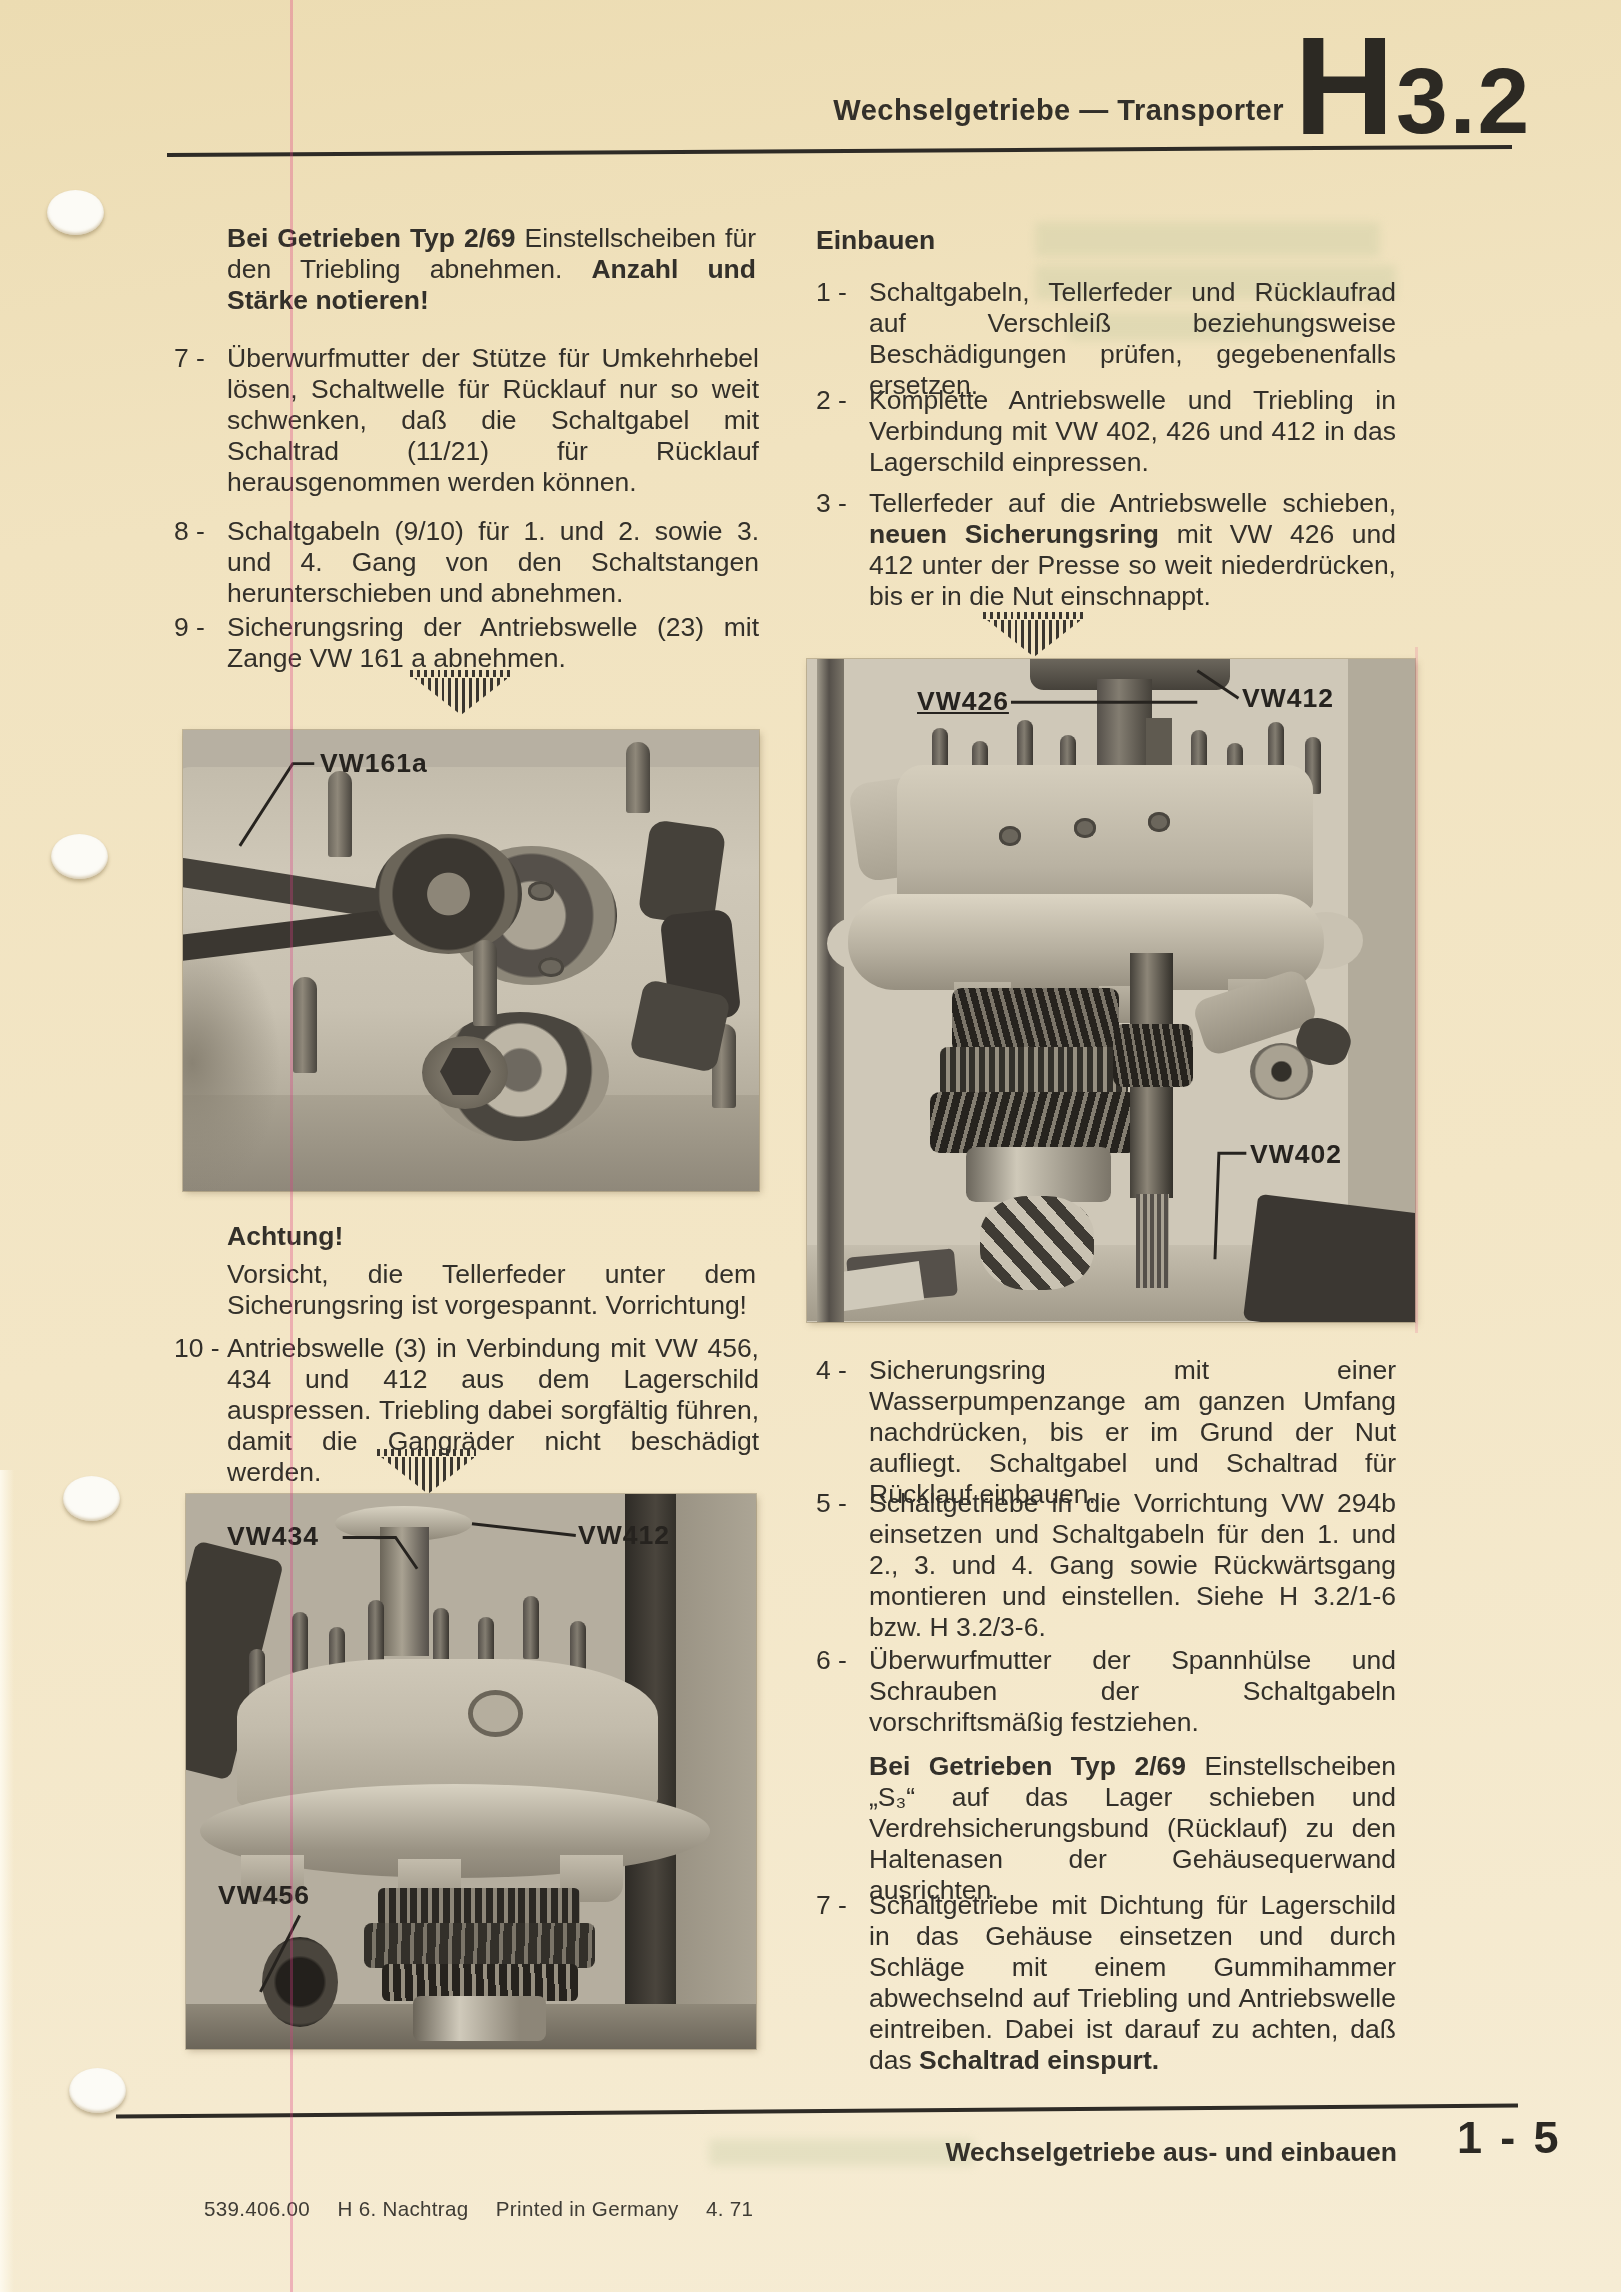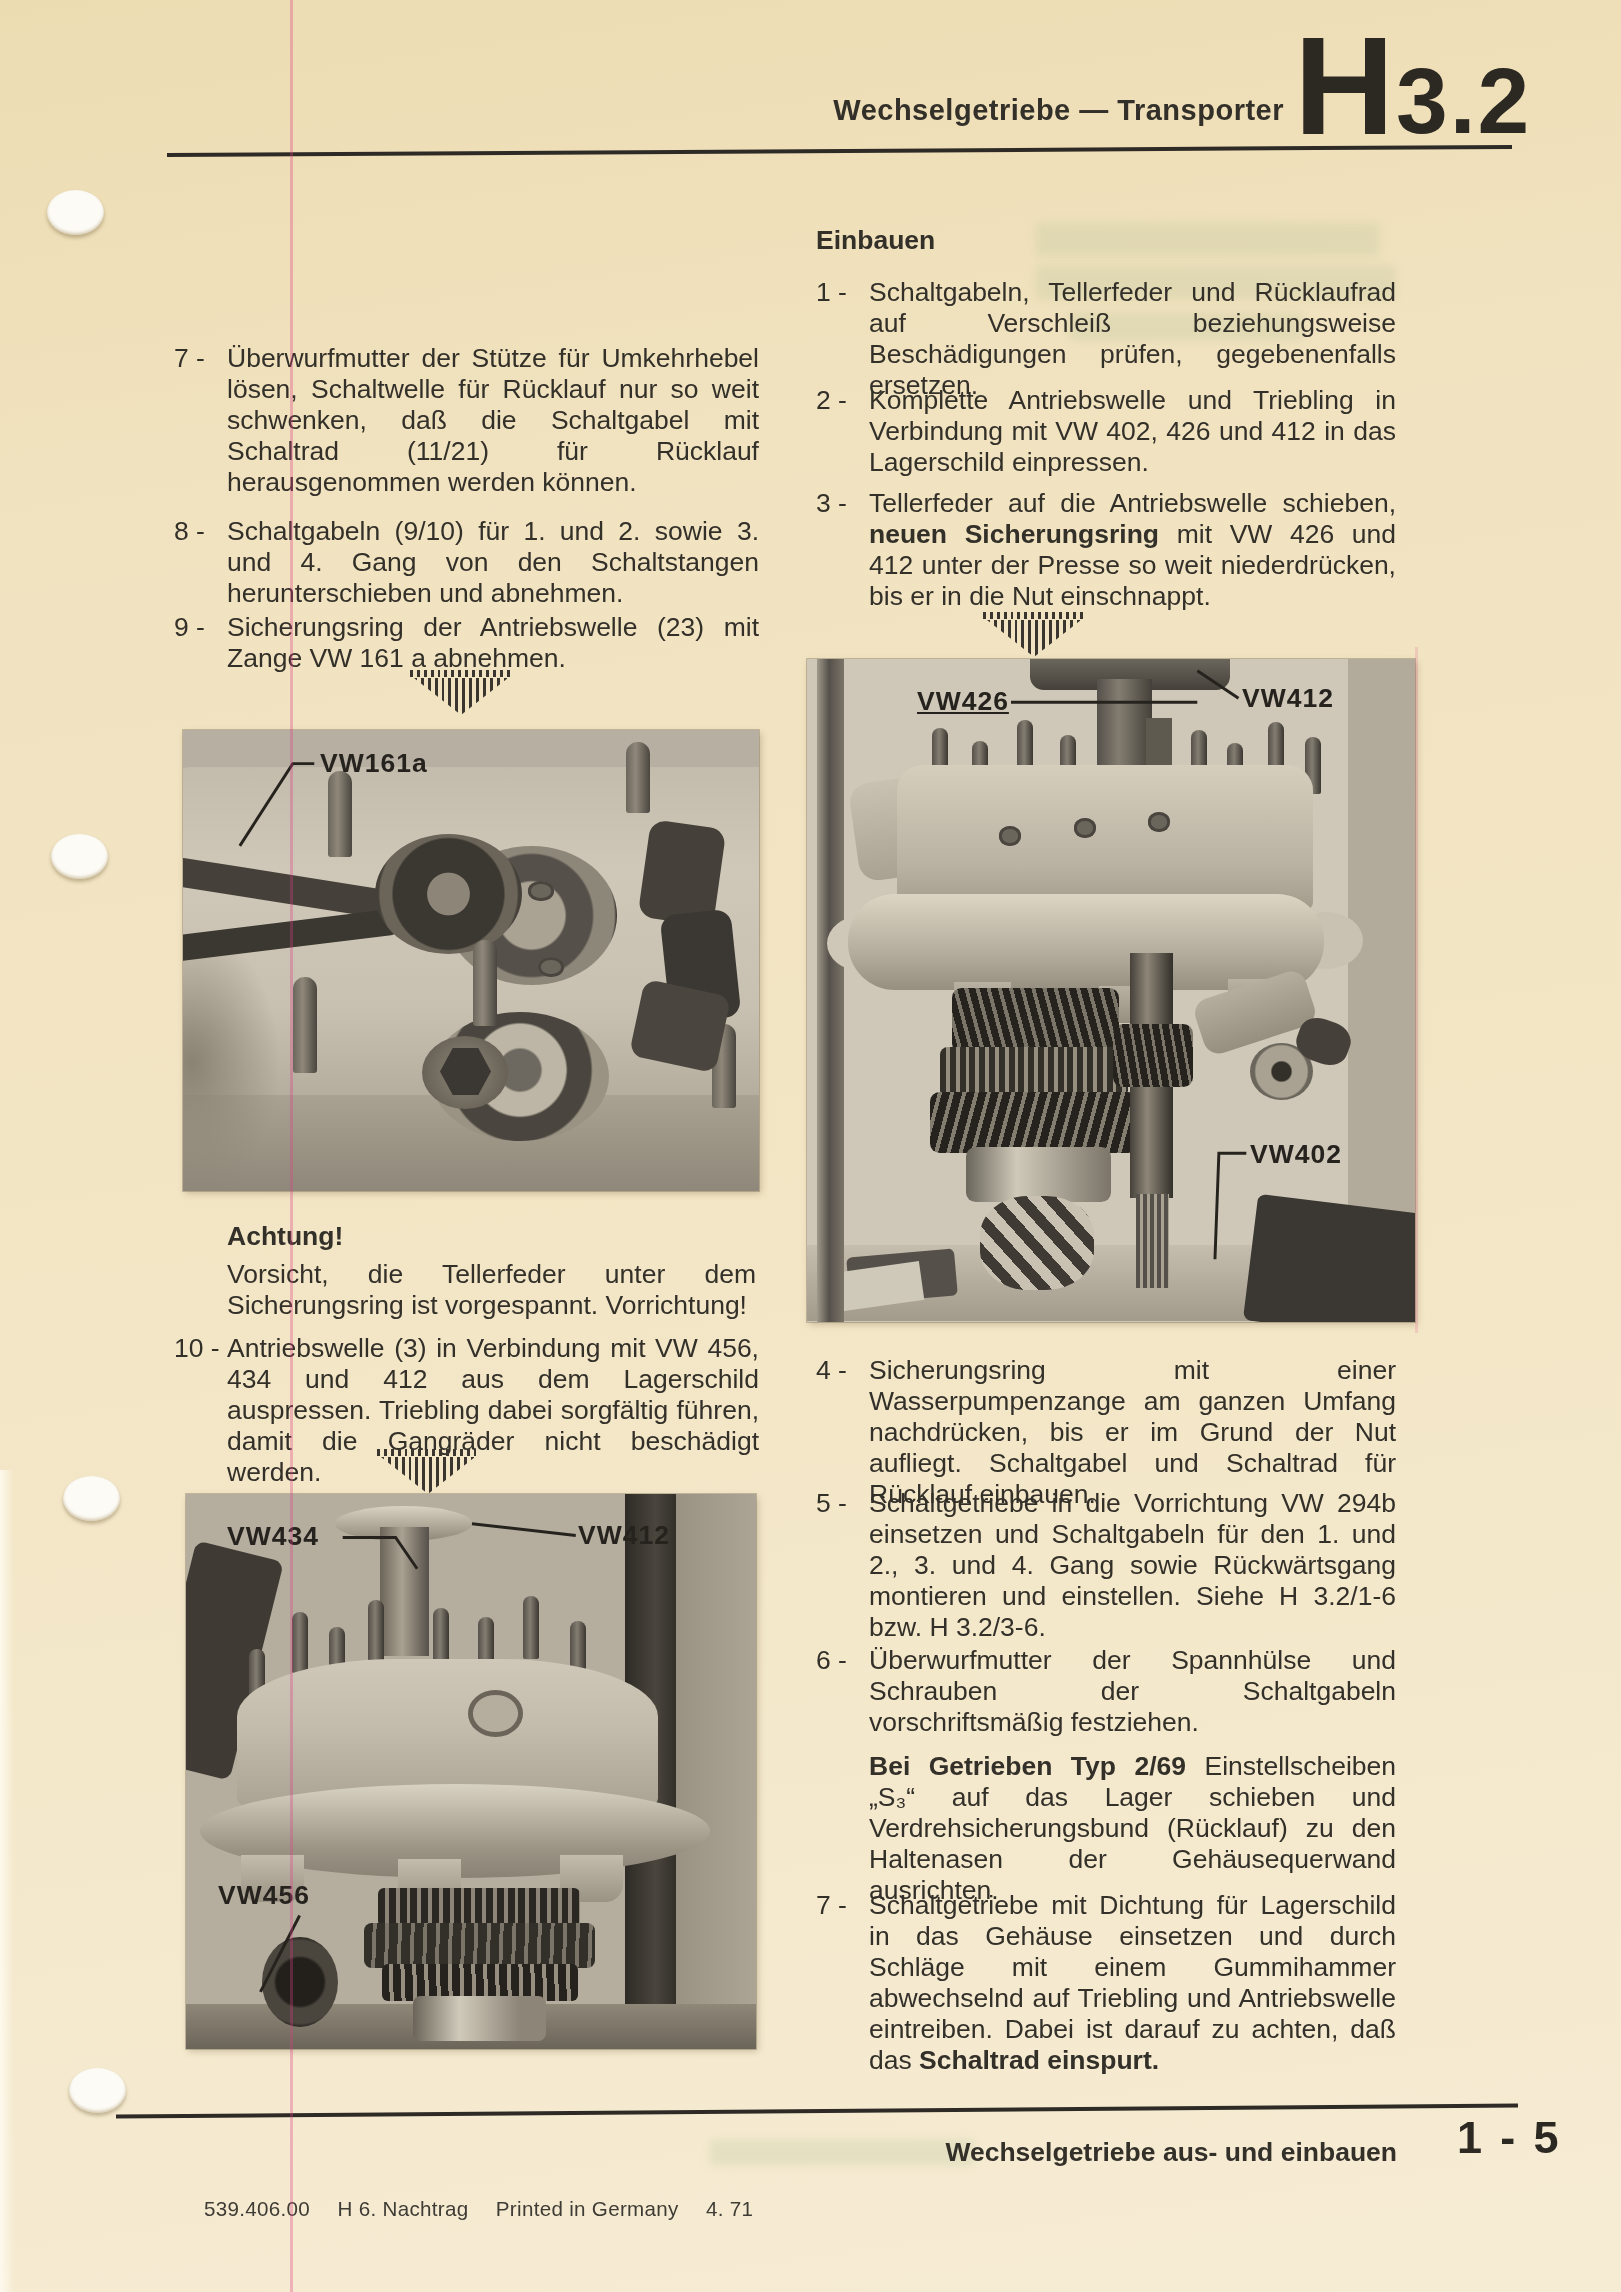--- a/index.html
+++ b/index.html
@@ -58,20 +58,21 @@
   <div class="bleed abs" style="left:1035px;top:222px;width:345px;height:35px;"></div>
   <div class="bleed abs" style="left:1035px;top:265px;width:361px;height:35px;"></div>
   <div class="bleed abs" style="left:1068px;top:312px;width:235px;height:29px;"></div>
   <div class="bleed abs" style="left:709px;top:2139px;width:265px;height:27.4px;"></div>
 
   <div class="hdr-label">Wechselgetriebe — Transporter</div>
   <div class="hdr-H">H</div>
   <div class="hdr-num">3.2</div>
   <div class="rule" style="left:167px;top:149px;width:1345px;transform:rotate(-0.35deg);"></div>
 
+  <div class="plain" style="left:227px;top:223px;width:529px;"><span class="b">Bei Getrieben Typ 2/69</span><span> Einstellscheiben für den Triebling abnehmen. </span><span class="b">Anzahl und Stärke notieren!</span></div>
 
   <div class="item" style="left:174px;top:343px;width:585px;">
     <span class="num">7 -</span>
     <div class="body"><span>Überwurfmutter der Stütze für Umkehrhebel lösen, Schaltwelle für Rücklauf nur so weit schwenken, daß die Schaltgabel mit Schaltrad (11/21) für Rücklauf herausgenommen werden können.</span></div>
   </div>
   <div class="item" style="left:174px;top:516px;width:585px;">
     <span class="num">8 -</span>
     <div class="body"><span>Schaltgabeln (9/10) für 1. und 2. sowie 3. und 4. Gang von den Schaltstangen herunterschieben und abnehmen.</span></div>
   </div>
   <div class="item" style="left:174px;top:612px;width:585px;">

